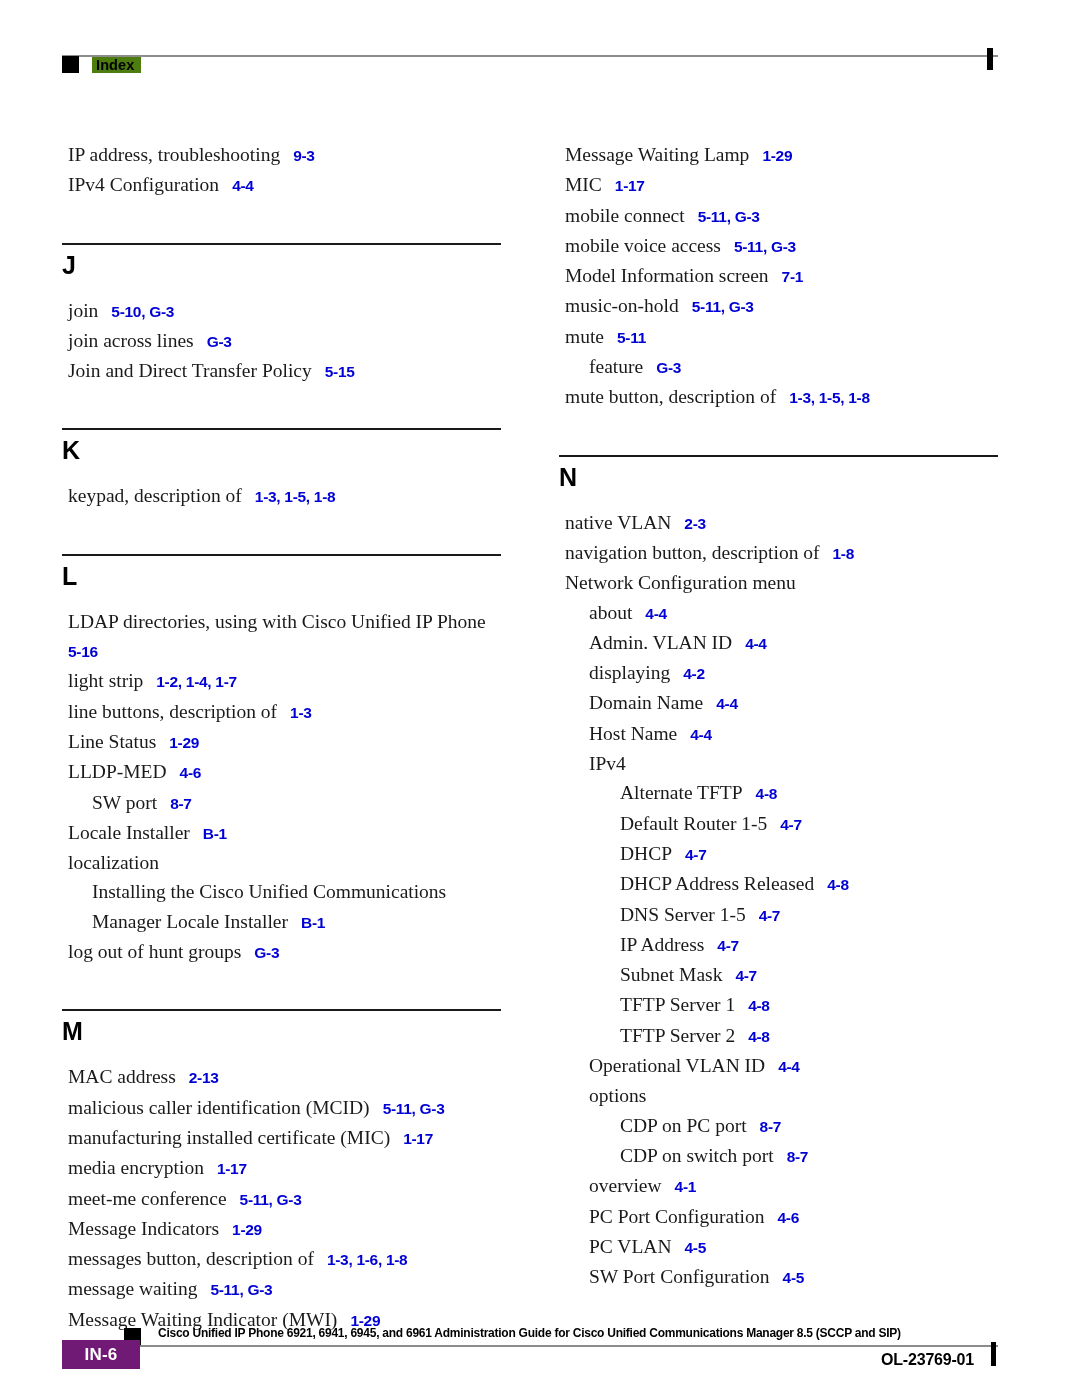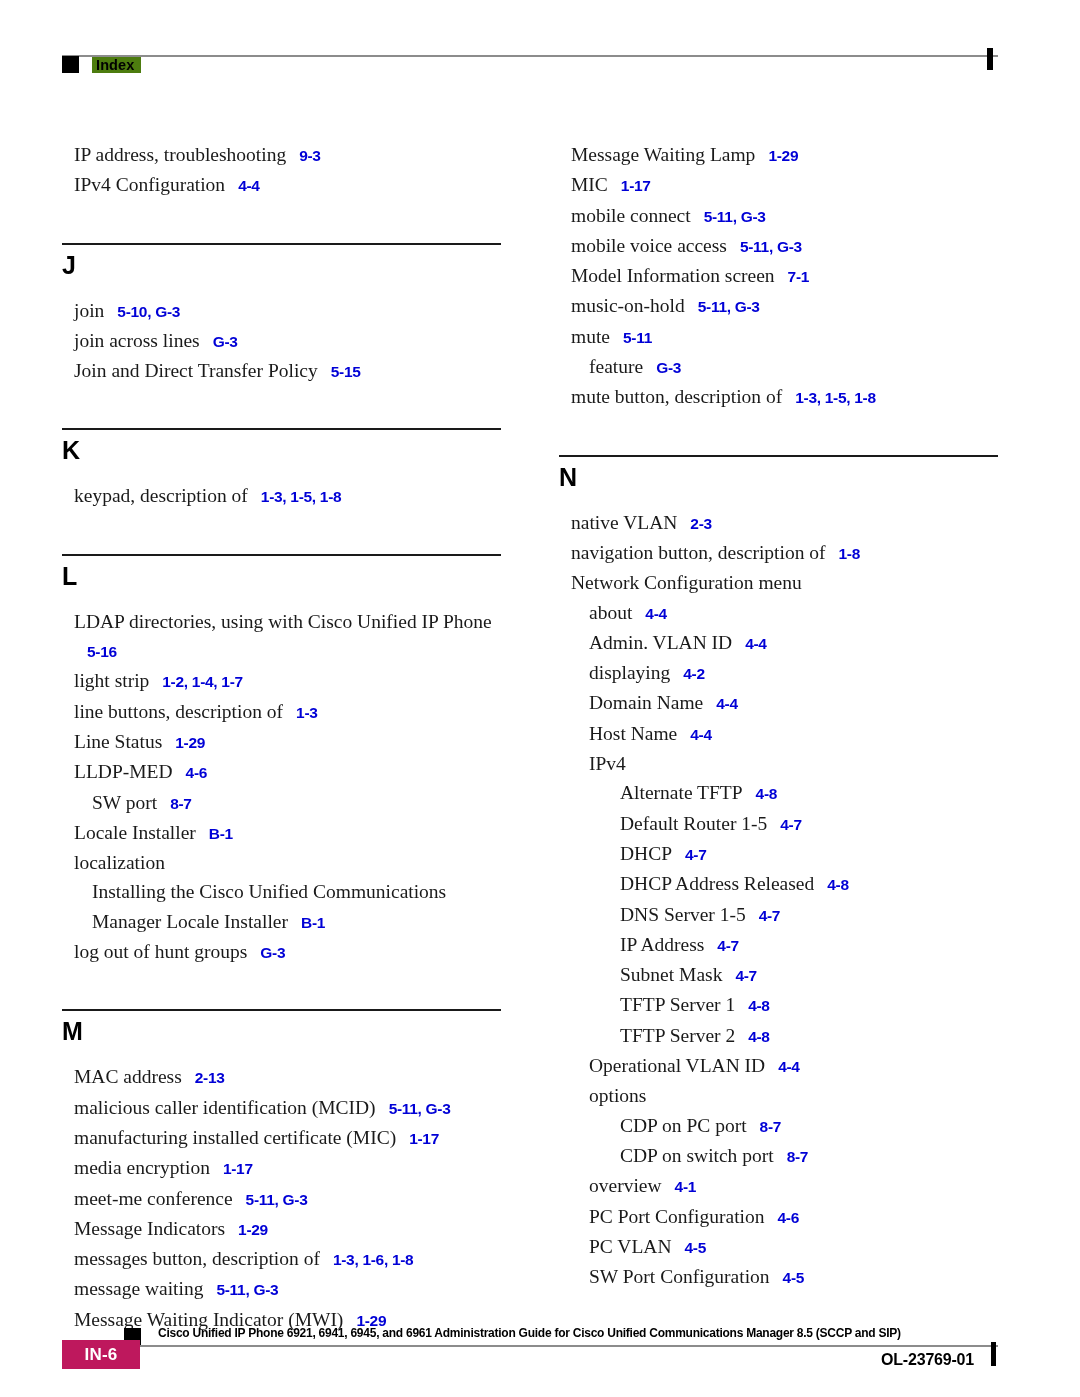--- a/index.html
+++ b/index.html
@@ -103,21 +103,21 @@
   }
 
   
   .entry {
     font-family: "Liberation Serif", serif;
     font-size: 19.5px;
     line-height: 29.3px;
     color: #1a1a1a;
     white-space: normal;
   }
-  .entry.lvl0 { margin-left: 12px; }
+  .entry.lvl0 { margin-left: 6px; }
   .entry.lvl1 { margin-left: 30px; }
   .entry.lvl2 { margin-left: 61px; }
 
   .ref {
     font-family: "Liberation Sans", sans-serif;
     font-weight: bold;
     font-size: 15.5px;
     color: #0000d6;
     letter-spacing: -0.3px;
     white-space: nowrap;
@@ -150,21 +150,21 @@
     width: 17px;
     height: 17px;
     background: #000000;
   }
   .footer-badge {
     position: absolute;
     left: 0px;
     top: 22px;
     min-width: 78px;
     height: 29px;
-    background: #be185d;
+    background: #701a75;
     color: #ffffff;
     font-family: "Liberation Sans", sans-serif;
     font-weight: bold;
     font-size: 17px;
     display: flex;
     align-items: center;
     justify-content: center;
     padding: 0 10px;
     letter-spacing: 0.2px;
   }

